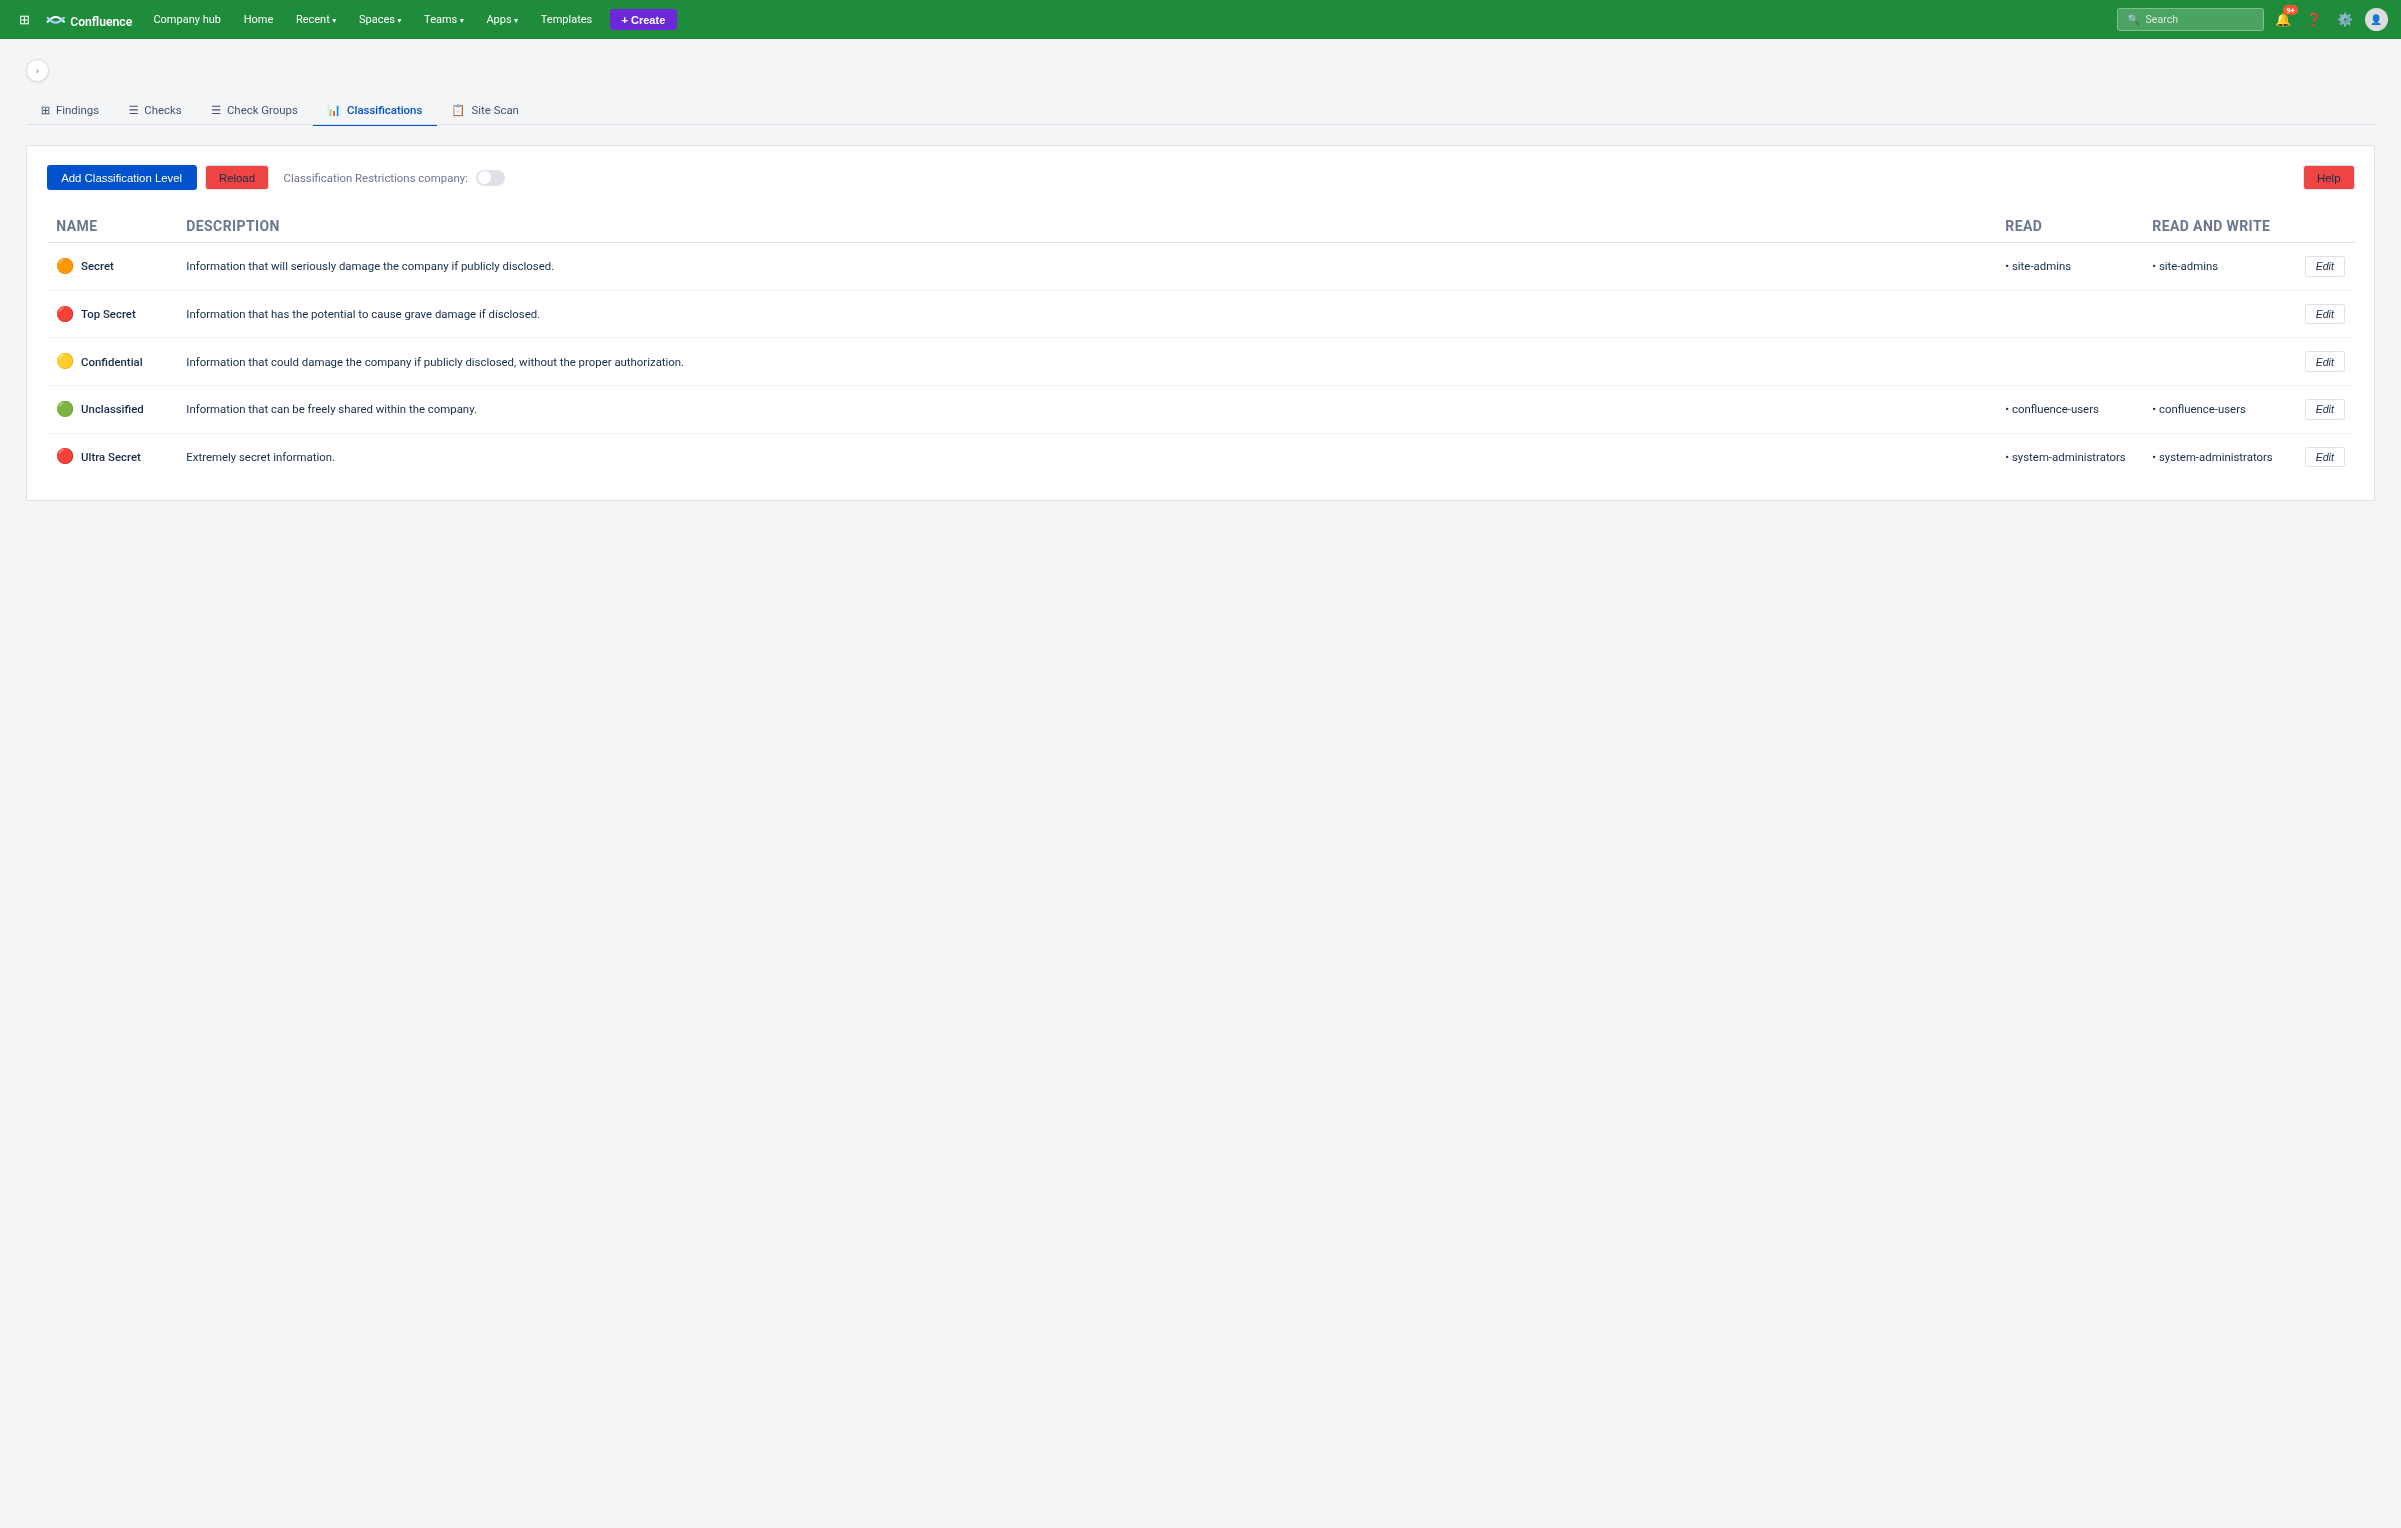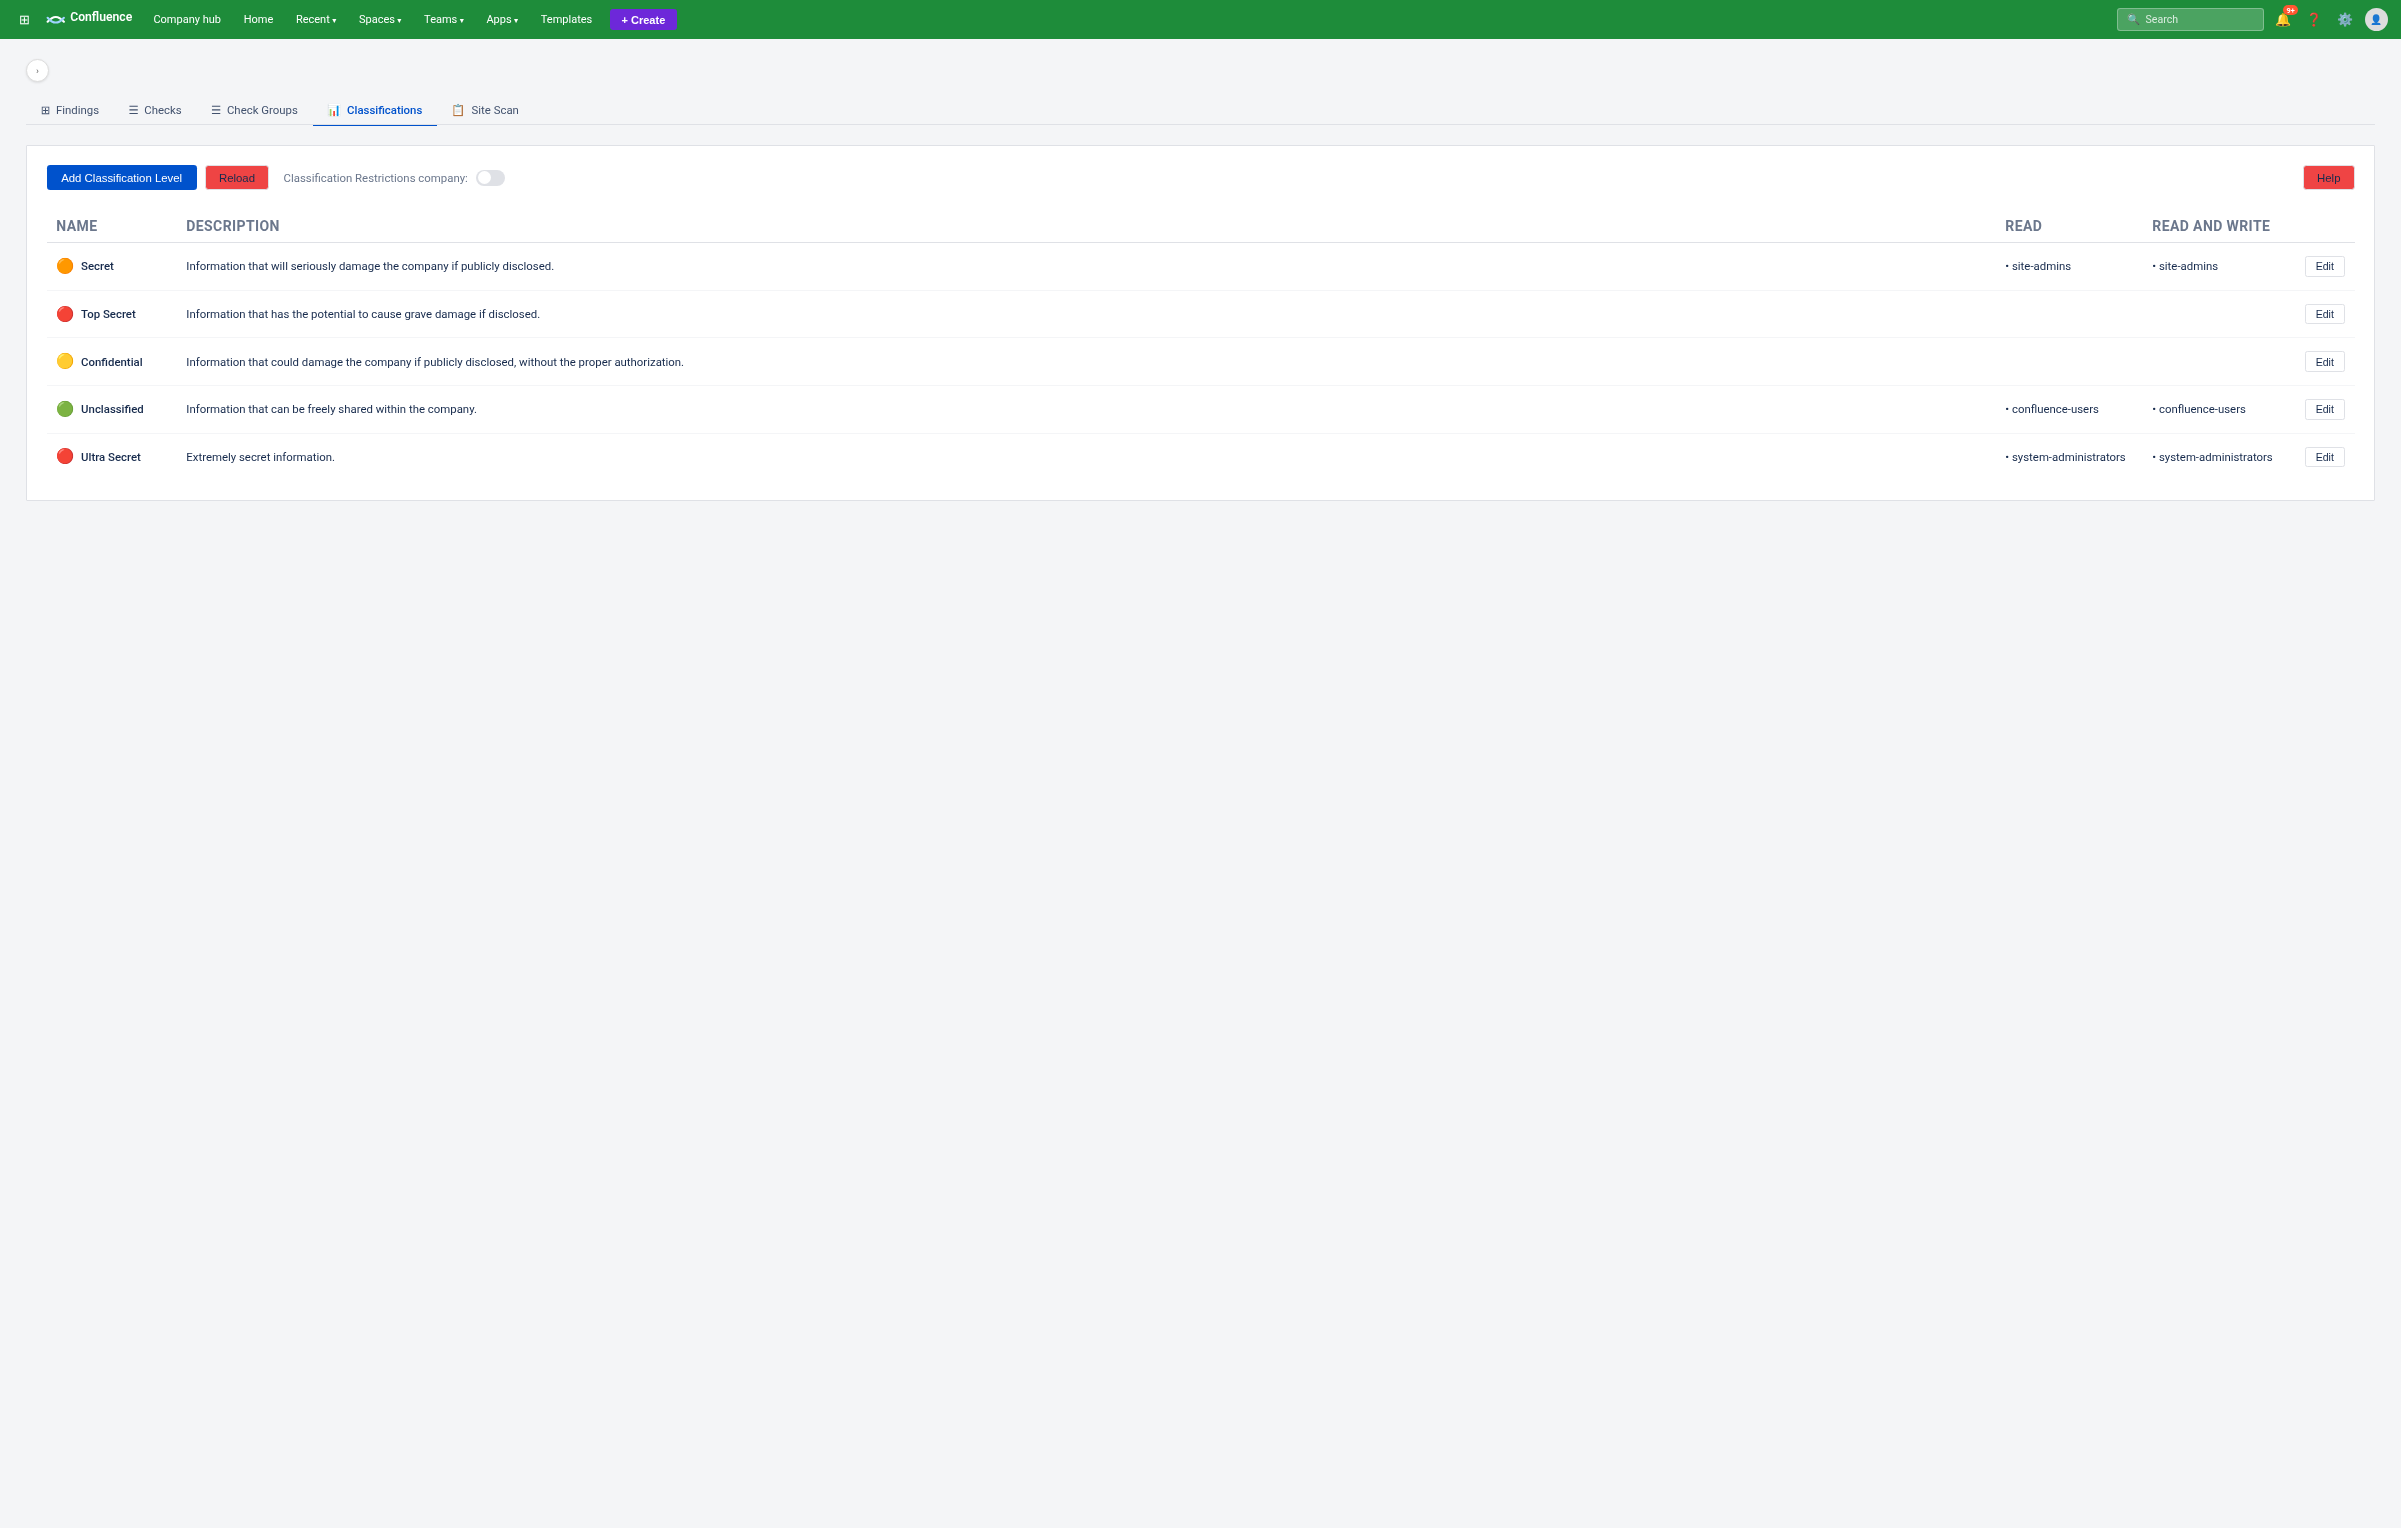--- a/index.html
+++ b/index.html
@@ -16,21 +16,21 @@
     }
     .topnav-left {
       display: flex;
       align-items: center;
       gap: 6.5px;
       flex: 1;
     }
     .grid-icon { color: white; font-size: 14.7px; cursor: pointer; margin-right: 3.3px; }
     .confluence-logo {
       display: flex;
-      align-items: flex-start;
+      align-items: flex-end;
       gap: 4.9px;
       color: white;
       font-weight: 600;
       font-size: 12.2px;
       text-decoration: none;
       margin-right: 6.5px;
     }
     .confluence-logo .logo-icon {
       width: 19.5px;
       height: 19.5px;
@@ -277,20 +277,21 @@
       color: #172b4d;
     }
     .edit-btn {
       background: white;
       border: 0.8px solid #dfe1e6;
       border-radius: 2.4px;
       padding: 3.3px 9.8px;
       font-size: 10.6px;
       cursor: pointer;
       color: #172b4d;
+      font-style: italic;
     }
     .col-name { width: 130px; }
     .col-desc { }
     .col-read { width: 147px; }
     .col-rw { width: 147px; }
     .col-action { width: 65px; text-align: right; }
   </style>
 </head>
 <body>
 

